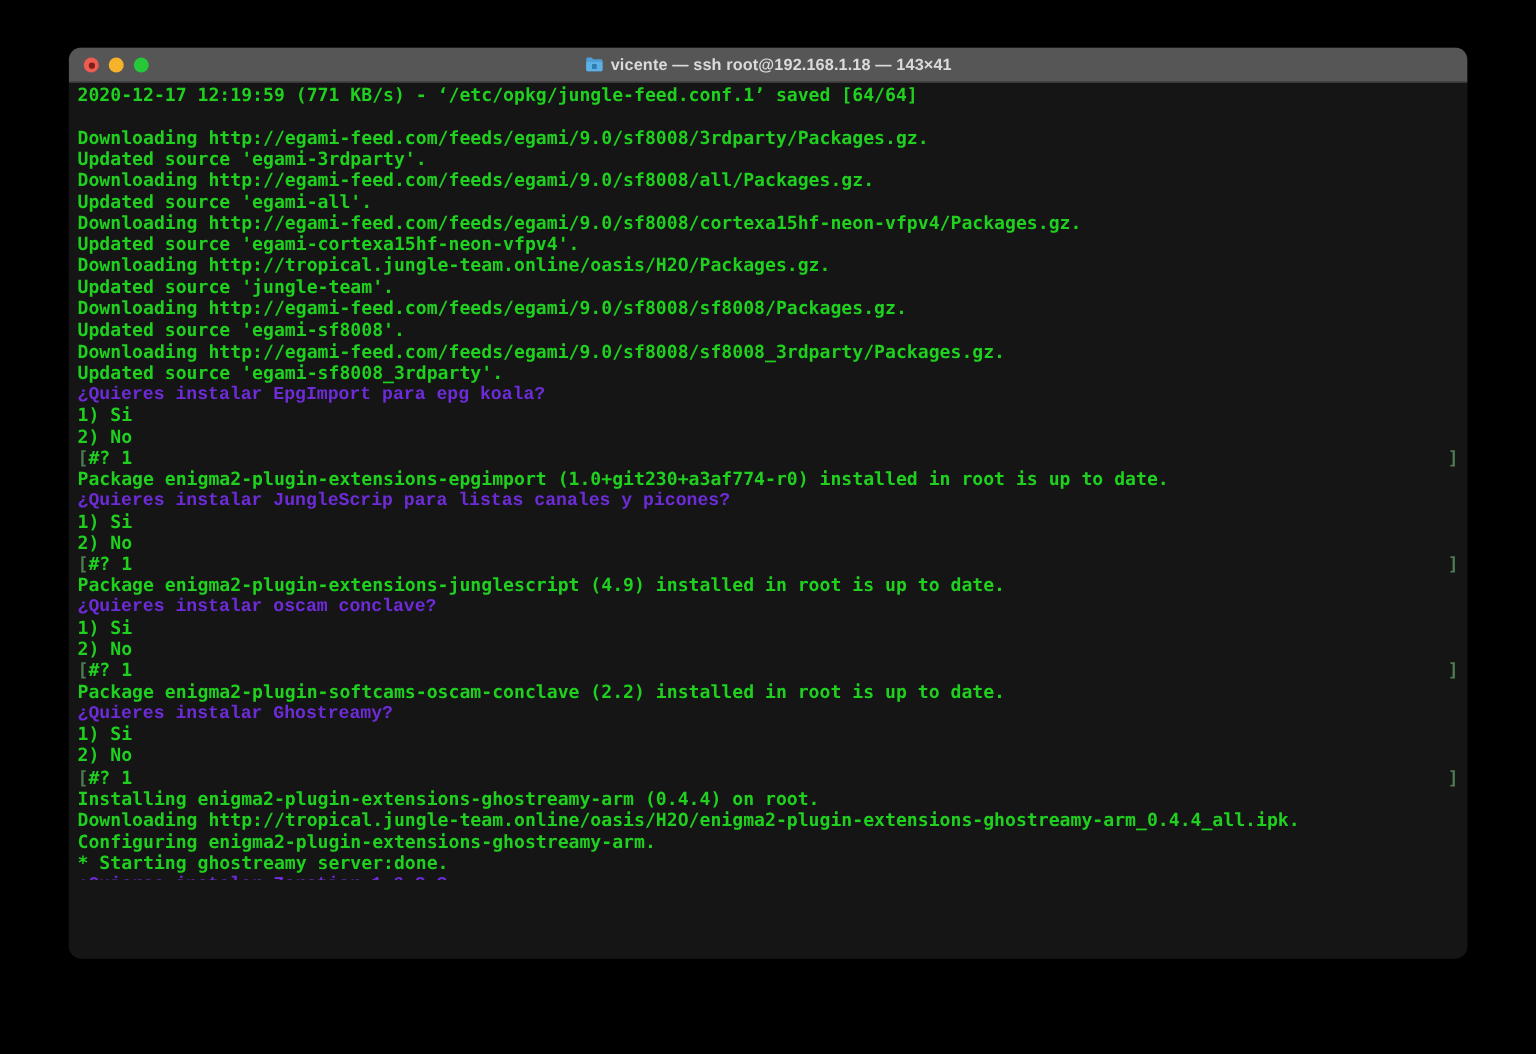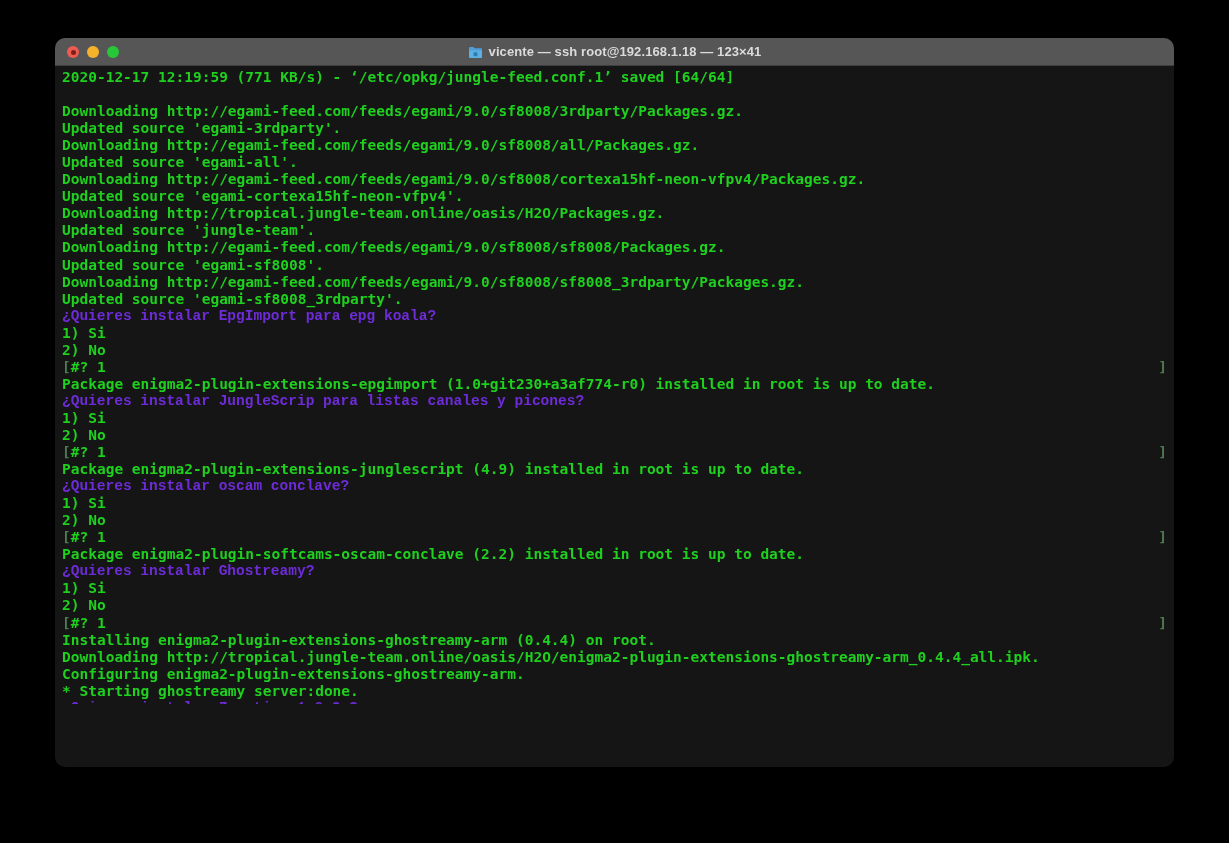--- a/index.html
+++ b/index.html
@@ -58,17 +58,17 @@
       <button class="light max"></button>
     </div>
     <div class="titlewrap">
       <span class="proxy-icon">
         <svg width="15" height="13" viewBox="0 0 15 13">
           <path d="M1 2.2 C1 1.5 1.5 1 2.2 1 L5.4 1 L6.6 2.3 L12.8 2.3 C13.5 2.3 14 2.8 14 3.5 L14 10.8 C14 11.5 13.5 12 12.8 12 L2.2 12 C1.5 12 1 11.5 1 10.8 Z" fill="#4d9fd6"></path>
           <path d="M1 4.6 L14 4.6 L14 10.8 C14 11.5 13.5 12 12.8 12 L2.2 12 C1.5 12 1 11.5 1 10.8 Z" fill="#5cb0e4"></path>
           <rect x="5.6" y="6.2" width="3.8" height="4" rx="0.6" fill="#2e7cb0"></rect>
         </svg>
       </span>
-      <span class="title-text">vicente — ssh root@192.168.1.18 — 123×41</span>
+      <span class="title-text">vicente — ssh root@192.168.1.18 — 143×41</span>
     </div>
   </div>
   <div class="terminal"><div class="tline green"><span>2020-12-17 12:19:59 (771 KB/s) - ‘/etc/opkg/jungle-feed.conf.1’ saved [64/64]</span></div><div class="tline green"><span></span></div><div class="tline green"><span>Downloading http://egami-feed.com/feeds/egami/9.0/sf8008/3rdparty/Packages.gz.</span></div><div class="tline green"><span>Updated source 'egami-3rdparty'.</span></div><div class="tline green"><span>Downloading http://egami-feed.com/feeds/egami/9.0/sf8008/all/Packages.gz.</span></div><div class="tline green"><span>Updated source 'egami-all'.</span></div><div class="tline green"><span>Downloading http://egami-feed.com/feeds/egami/9.0/sf8008/cortexa15hf-neon-vfpv4/Packages.gz.</span></div><div class="tline green"><span>Updated source 'egami-cortexa15hf-neon-vfpv4'.</span></div><div class="tline green"><span>Downloading http://tropical.jungle-team.online/oasis/H2O/Packages.gz.</span></div><div class="tline green"><span>Updated source 'jungle-team'.</span></div><div class="tline green"><span>Downloading http://egami-feed.com/feeds/egami/9.0/sf8008/sf8008/Packages.gz.</span></div><div class="tline green"><span>Updated source 'egami-sf8008'.</span></div><div class="tline green"><span>Downloading http://egami-feed.com/feeds/egami/9.0/sf8008/sf8008_3rdparty/Packages.gz.</span></div><div class="tline green"><span>Updated source 'egami-sf8008_3rdparty'.</span></div><div class="tline purple"><span>¿Quieres instalar EpgImport para epg koala?</span></div><div class="tline green"><span>1) Si</span></div><div class="tline green"><span>2) No</span></div><div class="tline green"><span class="bracket">[</span><span>#? 1</span><span class="bracket right">]</span></div><div class="tline green"><span>Package enigma2-plugin-extensions-epgimport (1.0+git230+a3af774-r0) installed in root is up to date.</span></div><div class="tline purple"><span>¿Quieres instalar JungleScrip para listas canales y picones?</span></div><div class="tline green"><span>1) Si</span></div><div class="tline green"><span>2) No</span></div><div class="tline green"><span class="bracket">[</span><span>#? 1</span><span class="bracket right">]</span></div><div class="tline green"><span>Package enigma2-plugin-extensions-junglescript (4.9) installed in root is up to date.</span></div><div class="tline purple"><span>¿Quieres instalar oscam conclave?</span></div><div class="tline green"><span>1) Si</span></div><div class="tline green"><span>2) No</span></div><div class="tline green"><span class="bracket">[</span><span>#? 1</span><span class="bracket right">]</span></div><div class="tline green"><span>Package enigma2-plugin-softcams-oscam-conclave (2.2) installed in root is up to date.</span></div><div class="tline purple"><span>¿Quieres instalar Ghostreamy?</span></div><div class="tline green"><span>1) Si</span></div><div class="tline green"><span>2) No</span></div><div class="tline green"><span class="bracket">[</span><span>#? 1</span><span class="bracket right">]</span></div><div class="tline green"><span>Installing enigma2-plugin-extensions-ghostreamy-arm (0.4.4) on root.</span></div><div class="tline green"><span>Downloading http://tropical.jungle-team.online/oasis/H2O/enigma2-plugin-extensions-ghostreamy-arm_0.4.4_all.ipk.</span></div><div class="tline green"><span>Configuring enigma2-plugin-extensions-ghostreamy-arm.</span></div><div class="tline green"><span>* Starting ghostreamy server:done.</span></div><div class="tline purple"><span>¿Quieres instalar Zerotier 1.6.2 ?</span></div><div class="tline green"><span>1) Si</span></div><div class="tline green"><span>2) No</span></div><div class="tline green"><span>#? </span><span class="cursor"></span></div></div>
 </div>
 
 </body></html>

